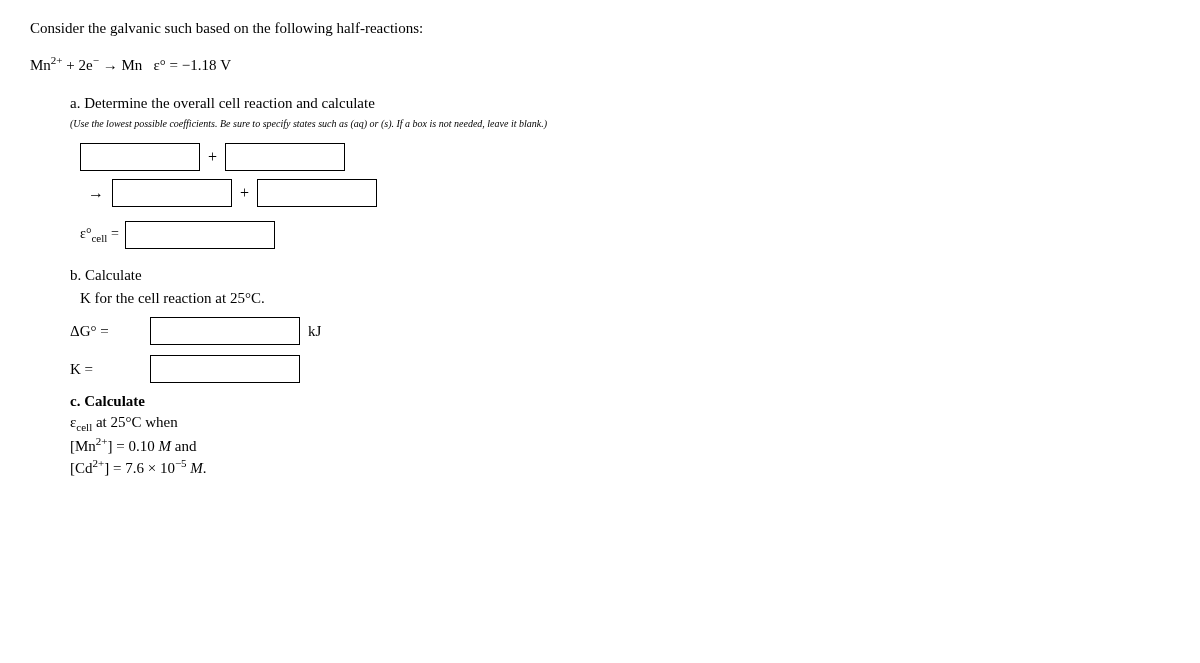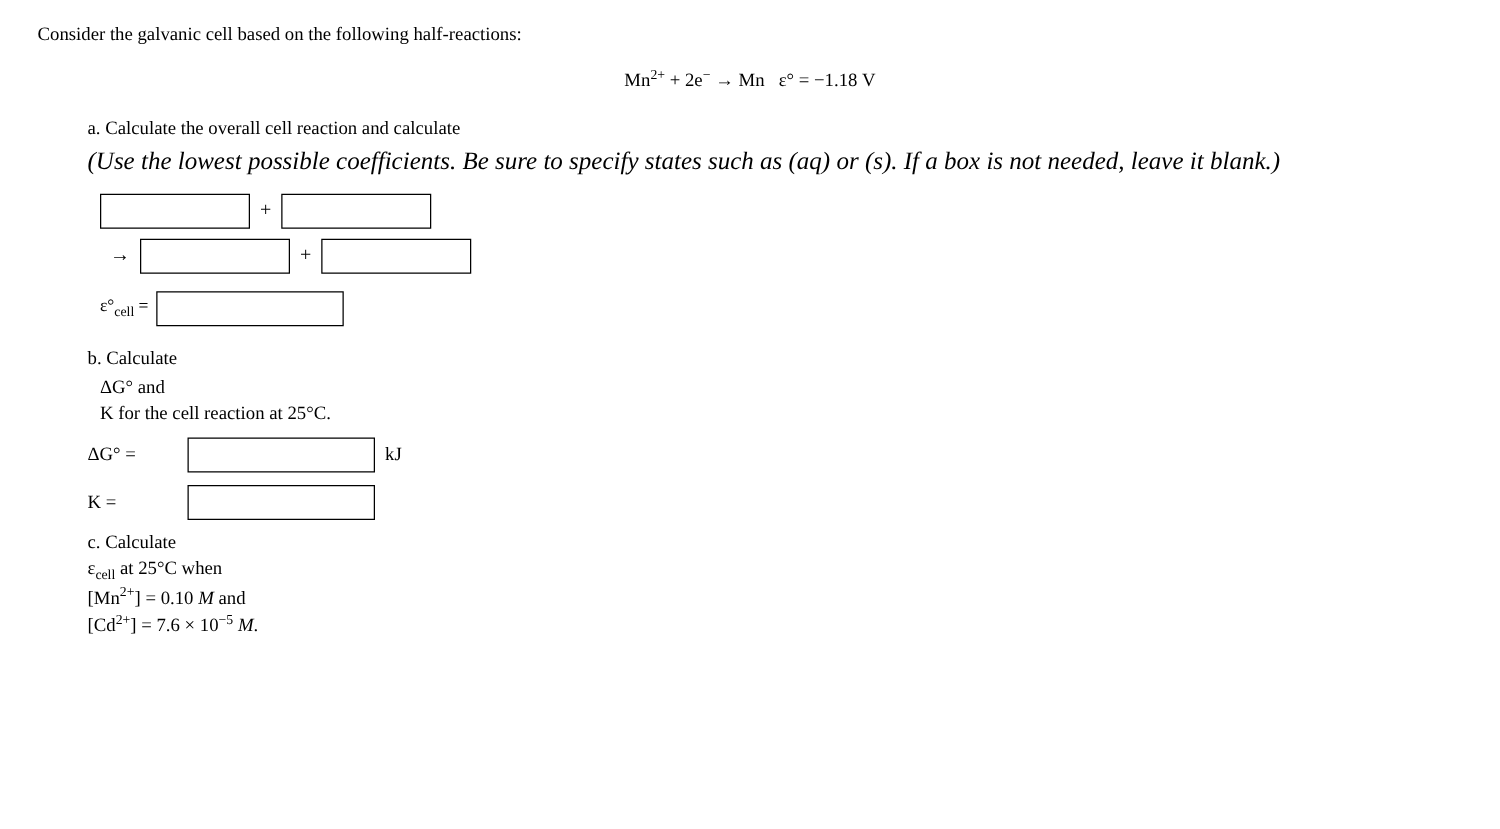--- a/index.html
+++ b/index.html
@@ -15,41 +15,40 @@
     .intro-text {
       font-size: 15px;
       margin-bottom: 14px;
     }
     .half-reactions {
       margin-bottom: 16px;
       line-height: 1.8;
     }
     .half-reaction-line {
       font-size: 15px;
-      text-align: center;
     }
     sup { font-size: 11px; }
     sub { font-size: 11px; }
     .section {
       margin-left: 40px;
       margin-bottom: 18px;
     }
     .section-label {
       font-size: 15px;
       font-weight: normal;
       margin-bottom: 6px;
     }
     .epsilon-cell-label {
       font-size: 14px;
       margin-bottom: 8px;
       margin-left: 10px;
     }
     .instruction-italic {
       font-style: italic;
-      font-size: 20px;
+      font-size: 10px;
       margin-bottom: 14px;
     }
     .reaction-boxes {
       margin-left: 10px;
       margin-bottom: 14px;
     }
     .reaction-row {
       display: flex;
       align-items: center;
       margin-bottom: 8px;
@@ -104,41 +103,42 @@
       margin-left: 8px;
       font-size: 15px;
     }
     .c-section {
       margin-left: 40px;
       margin-bottom: 16px;
     }
     .c-label {
       font-size: 15px;
       margin-bottom: 4px;
+      font-weight: bold;
     }
     .condition-line {
       font-size: 15px;
       margin-bottom: 2px;
     }
   </style>
 </head>
 <body>
 
-<p class="intro-text">Consider the galvanic cell based on the following half-reactions:</p>
+<p class="intro-text">Consider the galvanic such based on the following half-reactions:</p>
 
 <div class="half-reactions">
   <div class="half-reaction-line">
     Mn<sup>2+</sup> + 2e<sup>−</sup> → Mn &nbsp; ε° = −1.18 V
   </div>
 </div>
 
 <div class="section">
   <div class="section-label">
     <span>a.</span>
-    <span>Calculate the overall cell reaction and calculate</span>
+    <span>Determine the overall cell reaction and calculate</span>
   </div>
   <div class="instruction-italic">(Use the lowest possible coefficients. Be sure to specify states such as (aq) or (s). If a box is not needed, leave it blank.)</div>
 
   <div class="reaction-boxes">
     <div class="reaction-row">
       <input class="input-box" type="text" value="" style="">
       <span class="operator">+</span>
       <input class="input-box" type="text" value="" style="">
     </div>
     <div class="reaction-row">
@@ -153,21 +153,20 @@
     <span class="epsilon-label">ε°<sub>cell</sub> =</span>
     <input class="input-box-medium" type="text" value="" style="">
   </div>
 </div>
 
 <div class="b-section">
   <div class="section-label">
     <span>b.</span>
     <span> Calculate</span>
   </div>
-  <div style="margin-left:10px; font-size:15px; margin-bottom:4px;">ΔG° and</div>
   <div style="margin-left:10px; font-size:15px; margin-bottom:10px;font-family:Liberation Serif, serif;">K for the cell reaction at 25°C.</div>
 
   <div class="calc-row">
     <span class="calc-label">ΔG° =</span>
     <input class="input-box-medium" type="text" value="" style="">
     <span class="unit-label">kJ</span>
   </div>
 
   <div class="calc-row">
     <span class="calc-label">K =</span>

